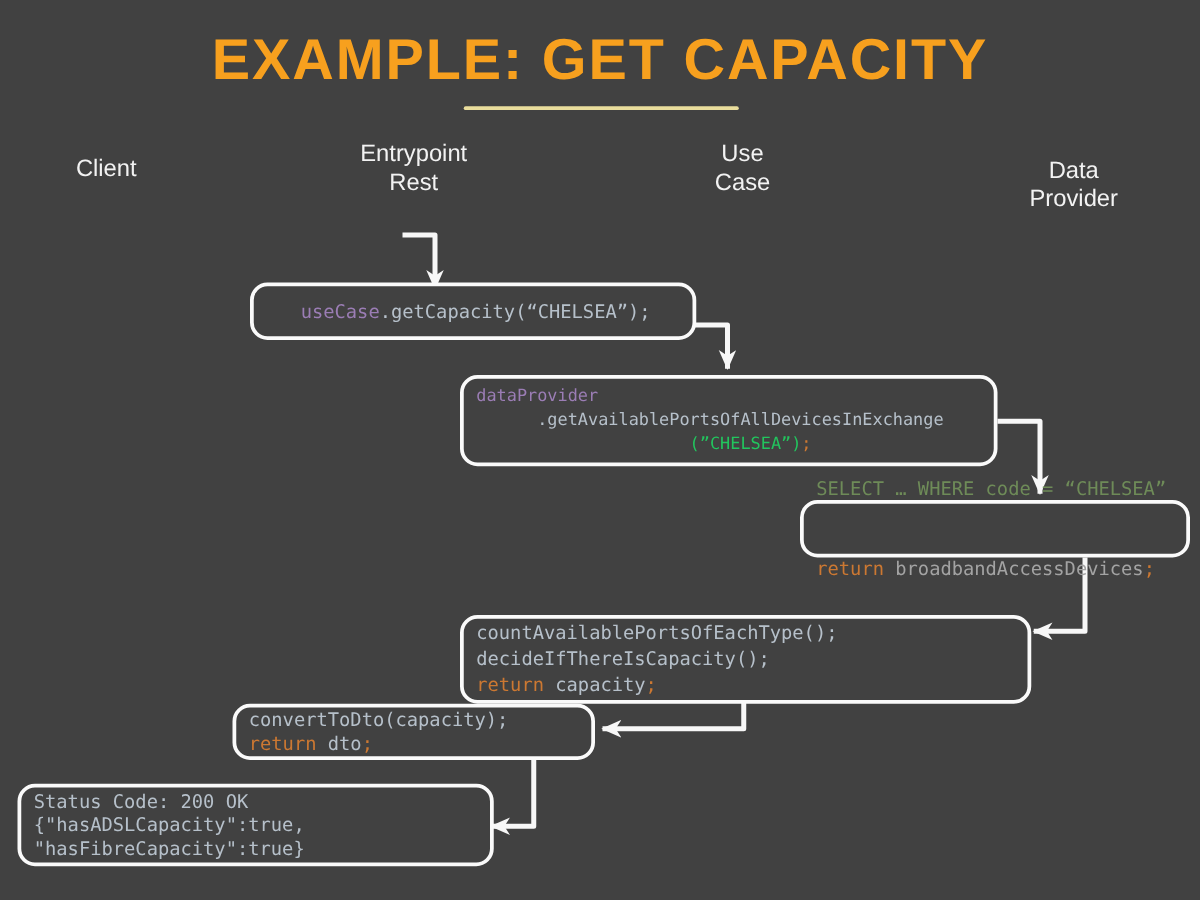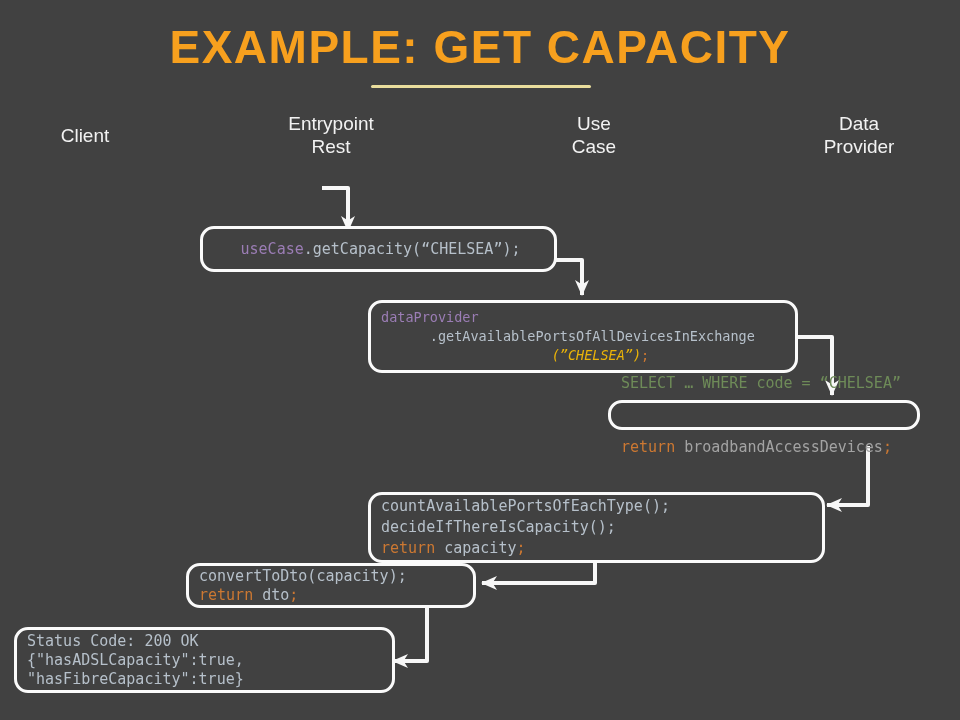--- a/index.html
+++ b/index.html
@@ -24,21 +24,21 @@
 
   .col-header{
     position:absolute;
     color:#F2F2F2;font-size:19px;line-height:23px;
     text-align:center;
   }
   .col-header span{display:block;}
   .hdr-client{left:25px;top:124px;width:120px;}
   .hdr-rest{left:251px;top:112px;width:160px;}
   .hdr-usecase{left:534px;top:112px;width:120px;}
-  .hdr-data{left:779px;top:112px;width:160px;}
+  .hdr-data{left:779px;top:125px;width:160px;}
 
   .box{
     position:absolute;
     border:3px solid #FAFAFA;border-radius:14px;
     box-sizing:border-box;
     display:flex;flex-direction:column;justify-content:center;
     padding-left:10px;padding-right:6px;
     background:#414141;
   }
   .box .cl{white-space:pre;}
@@ -49,21 +49,21 @@
     padding-left:14px;
   }
   .box-code{
     font-family:"DejaVu Sans Mono","Liberation Mono", monospace;
     font-size:15px;line-height:21px;
   }
 
   .box1{left:8px;top:176px;width:314px;height:46px;}
   .box2{left:200px;top:226px;width:357px;height:46px;text-align:center;}
   .box3{left:368px;top:300px;width:430px;height:73px;font-size:13.5px;line-height:19px;}
-  .box4{left:608px;top:400px;width:312px;height:30px;line-height:20px;gap:44px;}
+  .box4{left:640px;top:400px;width:312px;height:46px;line-height:20px;gap:44px;}
   .box5{left:368px;top:472px;width:457px;height:71px;margin-top:20px;}
   .box6{left:186px;top:563px;width:290px;height:45px;line-height:19px;}
   .box7{left:14px;top:627px;width:381px;height:66px;line-height:19px;}
 
   svg.arrows{
     position:absolute;left:0;top:0;width:960px;height:720px;
     pointer-events:none;
   }
   svg.arrows path.link{
     fill:none;stroke:#F7F7F7;stroke-width:4;stroke-linejoin:round;stroke-linecap:butt;
@@ -108,21 +108,21 @@
   </svg>
 
 
   <div class="box box-code box2">
       <div class="cl"><span style="color: rgb(155, 125, 181);">useCase</span><span style="color: rgb(182, 192, 202);">.getCapacity(“CHELSEA”);</span></div>
     </div>
 
   <div class="box box-code box3">
       <div class="cl"><span style="color: rgb(155, 125, 181);">dataProvider</span></div>
       <div class="cl"><span style="color: rgb(182, 192, 202);">      .getAvailablePortsOfAllDevicesInExchange</span></div>
-      <div class="cl"><span style="color: #eab308; font-style: italic;">                     (”CHELSEA”)</span><span style="color: rgb(204, 120, 50);">;</span></div>
+      <div class="cl"><span style="color: #22c55e;">                     (”CHELSEA”)</span><span style="color: rgb(204, 120, 50);">;</span></div>
     </div>
 
   <div class="box box-code box4">
       <div class="cl"><span style="color: rgb(110, 139, 88);">SELECT … WHERE code = “CHELSEA”</span></div>
       <div class="cl"><span style="color: rgb(204, 120, 50);">return</span><span style="color: #a3a3a3;"> broadbandAccessDevices</span><span style="color: rgb(204, 120, 50);">;</span></div>
     </div>
 
   <div class="box box-code box5">
       <div class="cl"><span style="color: rgb(182, 192, 202);">countAvailablePortsOfEachType();</span></div>
       <div class="cl"><span style="color: rgb(182, 192, 202);">decideIfThereIsCapacity();</span></div>

